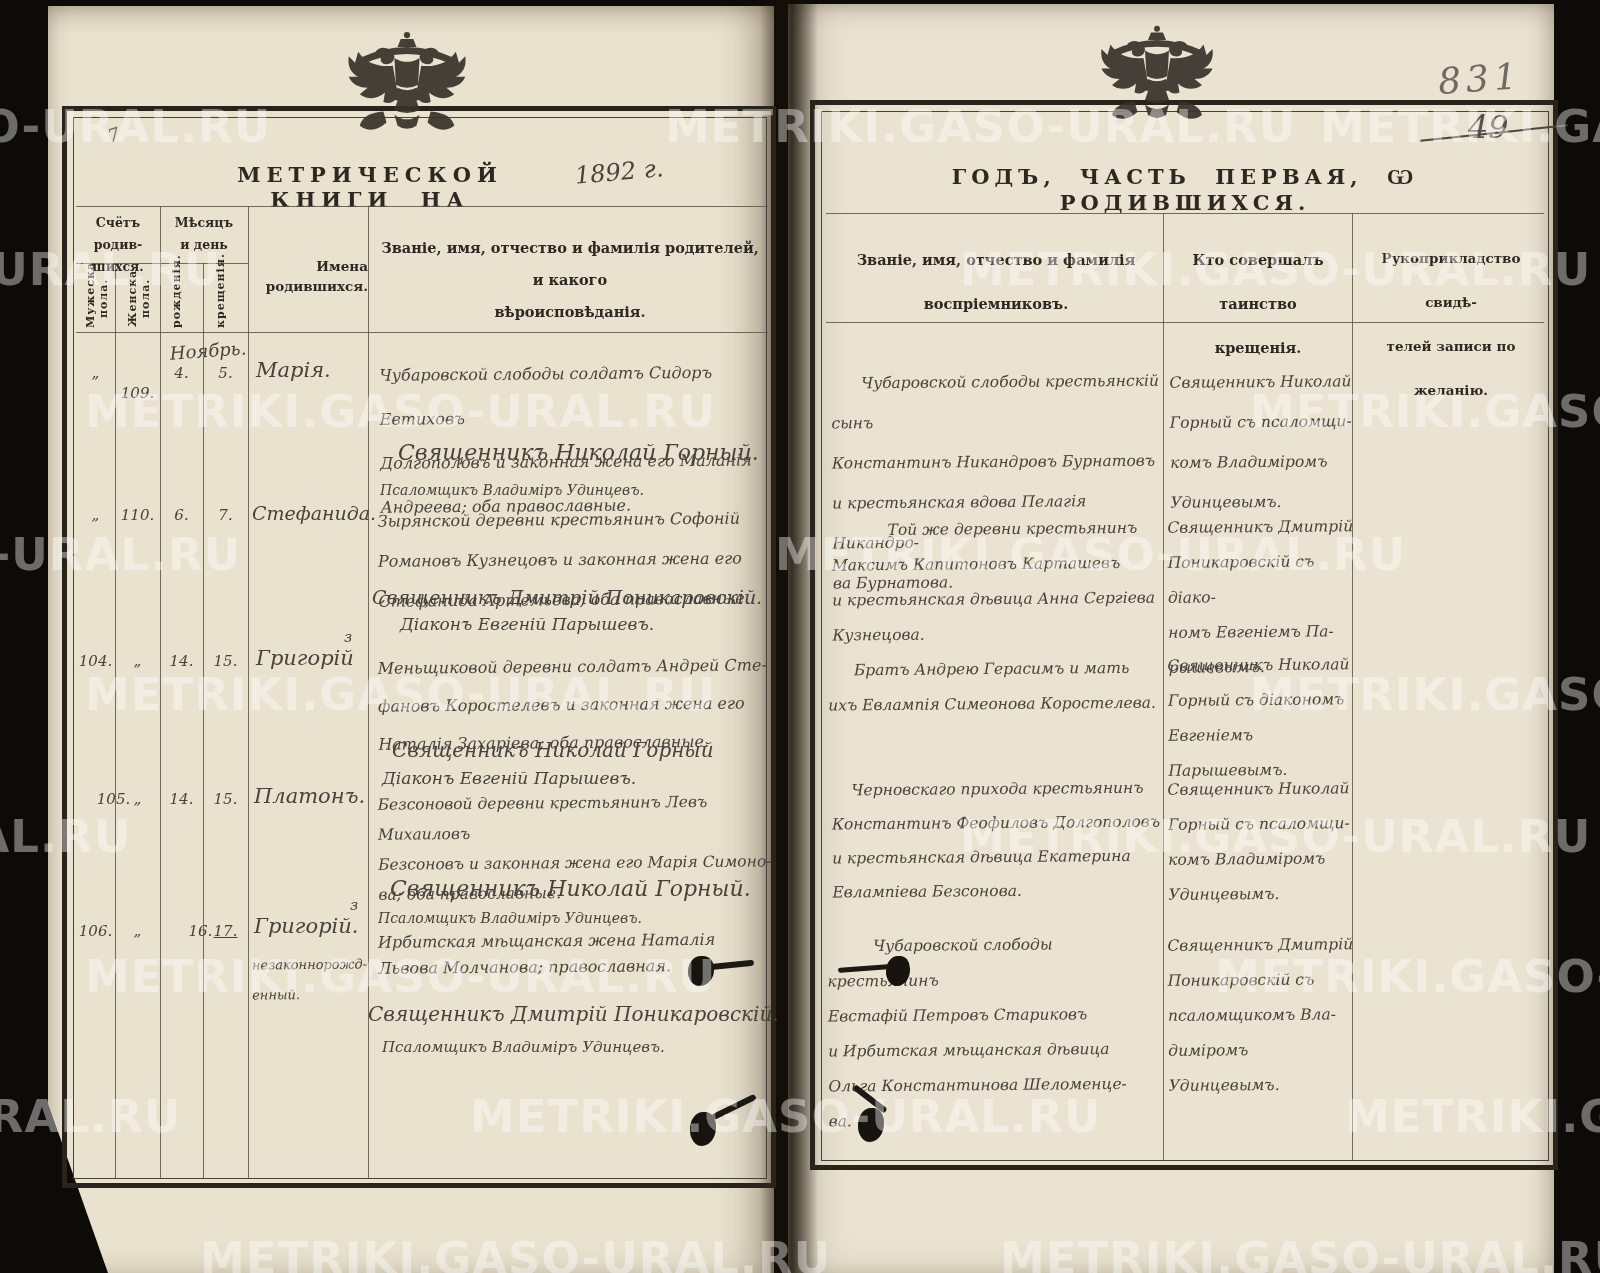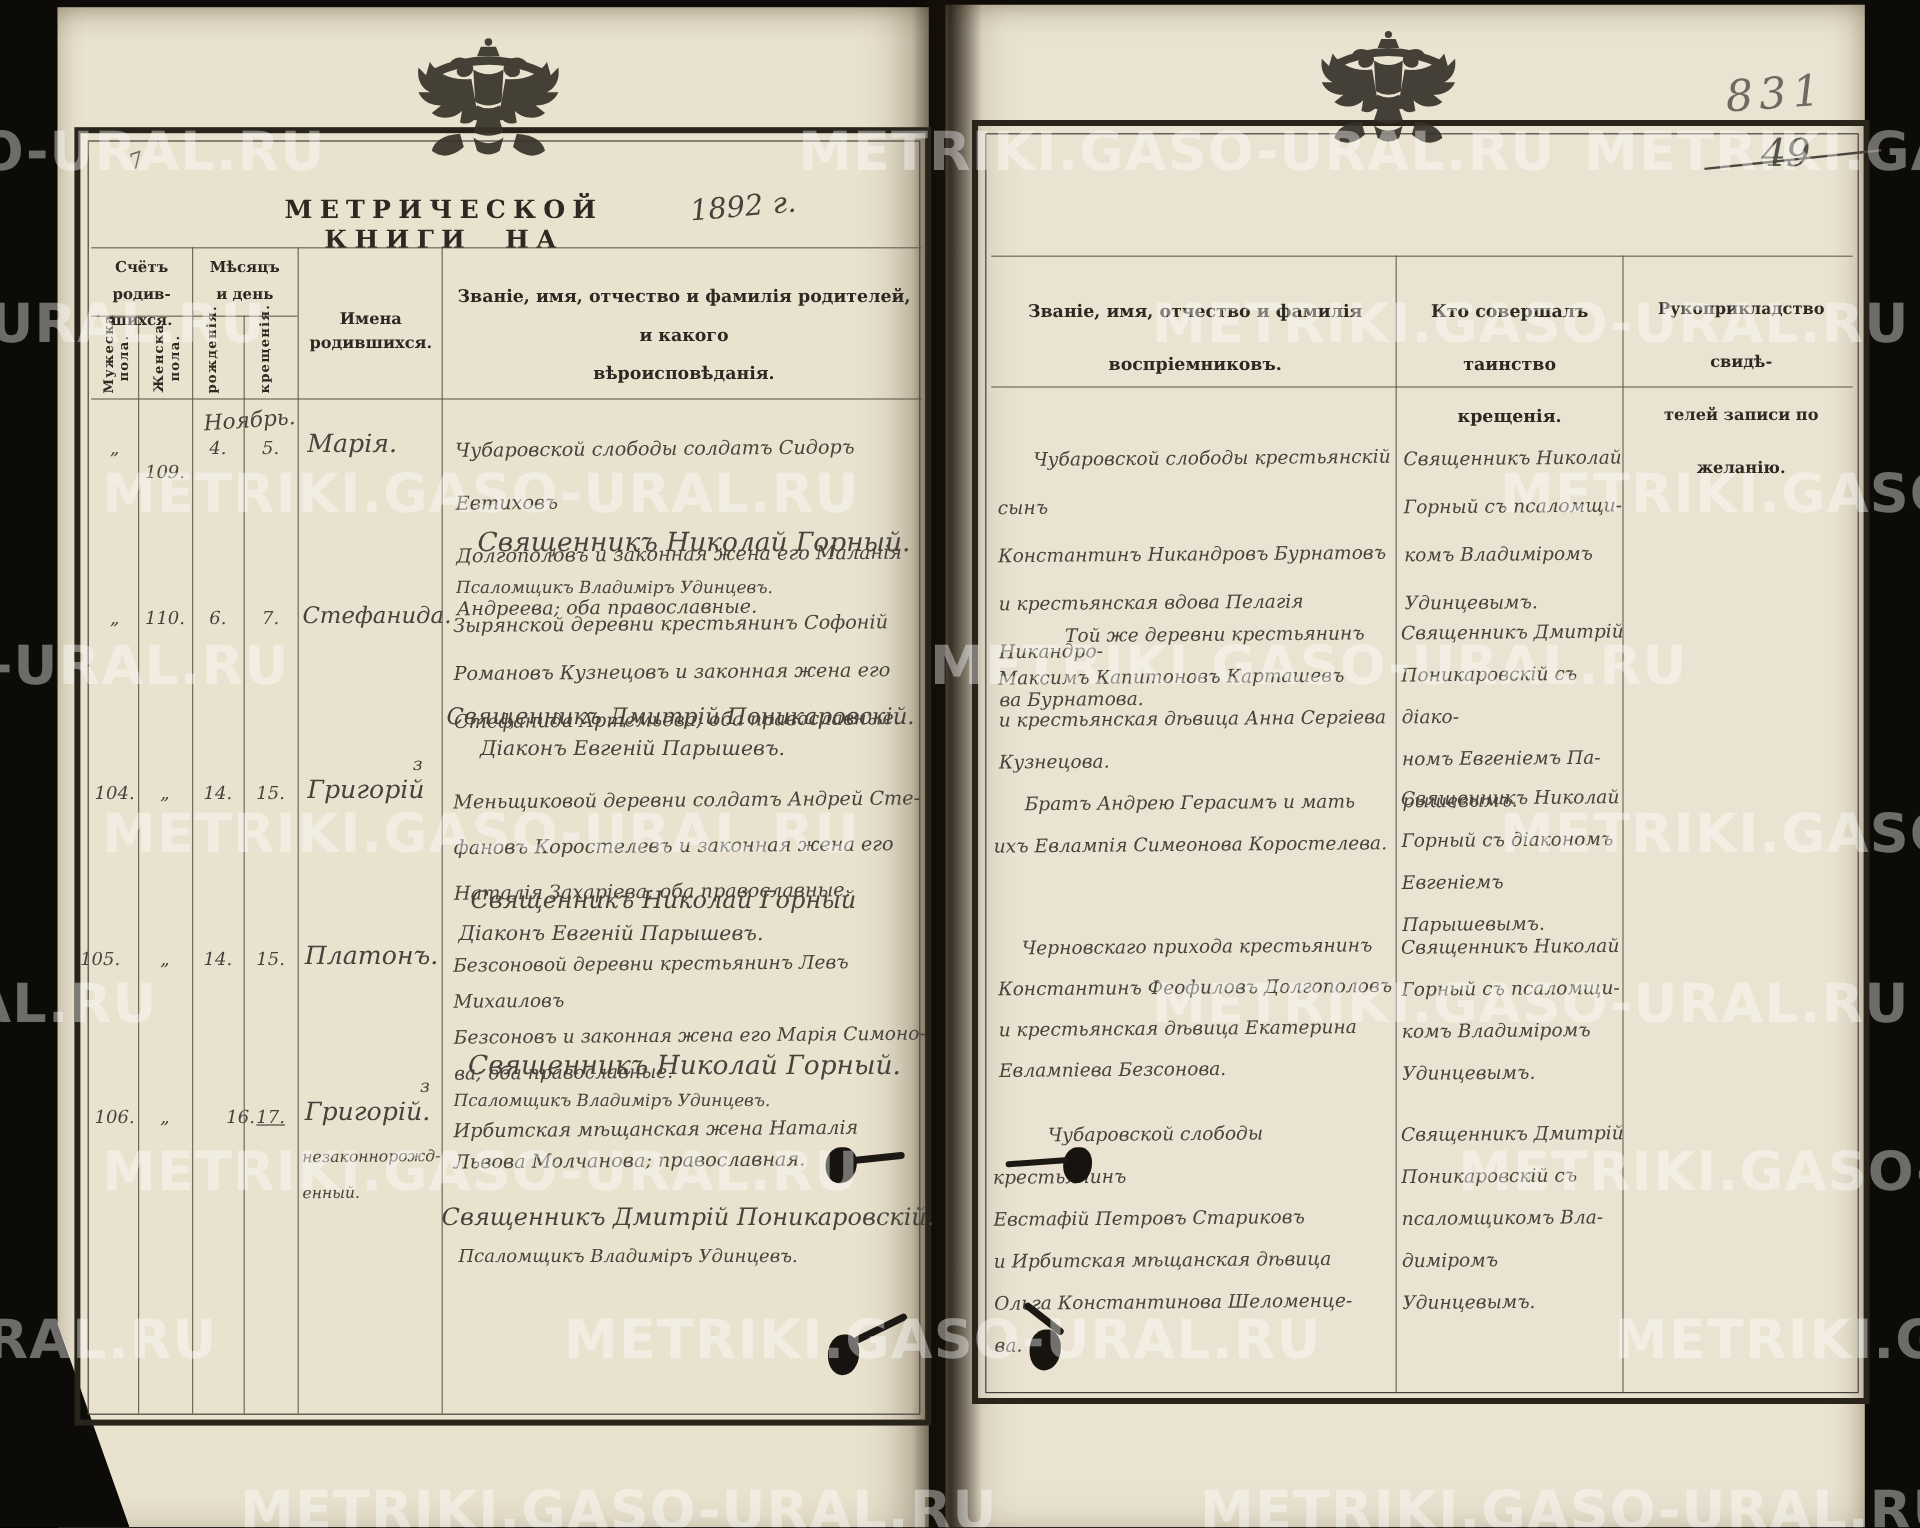--- a/index.html
+++ b/index.html
@@ -80,20 +80,21 @@
       <use href="#eagle"></use>
     </svg>
 
   <span class="pencil" style="left:108px;top:124px;font-size:18px;transform:rotate(-18deg);">7</span>
   <span class="pencil" style="left:1438px;top:58px;font-size:36px;letter-spacing:5px;transform:rotate(-4deg);">831</span>
   <span class="pencil" style="left:1468px;top:108px;font-size:32px;color:#55524c;">49</span>
   <div class="strike" style="left:1420px;top:132px;width:148px;transform:rotate(-6deg);"></div>
 
   <div class="pr title-left" style="left:170px;top:162px;width:400px;text-align:center;">МЕТРИЧЕСКОЙ  КНИГИ  НА</div>
   <span class="hw" style="left:575px;top:158px;font-size:24px;transform:rotate(-5deg);">1892 г.</span>
+  <div class="pr title-right" style="left:865px;top:164px;width:640px;text-align:center;">ГОДЪ,  ЧАСТЬ  ПЕРВАЯ,  Ѡ  РОДИВШИХСЯ.</div>
 
   <div class="hline" style="left:76px;top:206px;width:692px;"></div>
   <div class="hline" style="left:76px;top:263px;width:172px;"></div>
   <div class="hline" style="left:76px;top:332px;width:692px;"></div>
   <div class="vline" style="left:115px;top:263px;height:915px;"></div>
   <div class="vline" style="left:160px;top:206px;height:972px;"></div>
   <div class="vline" style="left:203px;top:263px;height:915px;"></div>
   <div class="vline" style="left:248px;top:206px;height:972px;"></div>
   <div class="vline" style="left:368px;top:206px;height:972px;"></div>
 
@@ -103,21 +104,21 @@
   <div class="vline" style="left:1352px;top:213px;height:948px;"></div>
 
   <div class="pr prc" style="left:76px;top:212px;width:84px;font-size:12.5px;line-height:22px;">Счётъ родив-
 шихся.</div>
   <div class="pr prc" style="left:160px;top:212px;width:88px;font-size:12.5px;line-height:22px;">Мѣсяцъ
 и день</div>
   <div class="vlabel" style="left:84px;top:268px;height:60px;width:26px;">Мужеска пола.</div>
   <div class="vlabel" style="left:126px;top:268px;height:60px;width:26px;">Женска пола.</div>
   <div class="vlabel" style="left:170px;top:268px;height:60px;width:26px;">рожденія.</div>
   <div class="vlabel" style="left:214px;top:268px;height:60px;width:26px;">крещенія.</div>
-  <div class="pr prc" style="left:250px;top:256px;width:118px;font-size:13.5px;line-height:20px;">Имена родившихся.</div>
+  <div class="pr prc" style="left:250px;top:256px;width:118px;font-size:13.5px;line-height:20px;text-align:right;">Имена родившихся.</div>
   <div class="pr prc" style="left:374px;top:232px;width:392px;font-size:14.5px;line-height:32px;font-weight:bold;">Званіе, имя, отчество и фамилія родителей, и какого
 вѣроисповѣданія.</div>
 
   <div class="pr prc" style="left:832px;top:238px;width:328px;font-size:14.5px;line-height:44px;">Званіе, имя, отчество и фамилія
 воспріемниковъ.</div>
   <div class="pr prc" style="left:1167px;top:238px;width:182px;font-size:14.5px;line-height:44px;">Кто совершалъ таинство
 крещенія.</div>
   <div class="pr prc" style="left:1356px;top:236px;width:190px;font-size:13.5px;line-height:44px;">Рукоприкладство свидѣ-
 телей записи по желанію.</div>
 
@@ -171,21 +172,21 @@
 фановъ Коростелевъ и законная жена его
 Наталія Захаріева; оба православные.</div>
   <span class="hw" style="left:392px;top:738px;font-size:20px;">Священникъ Николай Горный</span>
   <span class="hw" style="left:382px;top:768px;font-size:17px;">Діаконъ Евгеній Парышевъ.</span>
   <div class="hw hwl" style="left:828px;top:652px;width:338px;font-size:15.5px;line-height:35px;text-indent:26px;">Братъ Андрею Герасимъ и мать
 ихъ Евлампія Симеонова Коростелева.</div>
   <div class="hw hwl" style="left:1168px;top:648px;width:186px;font-size:15.5px;line-height:35px;">Священникъ Николай
 Горный съ діакономъ
 Евгеніемъ Парышевымъ.</div>
 
-  <span class="hw num" style="left:64px;top:790px;width:39px;">105.</span>
+  <span class="hw num" style="left:94px;top:790px;width:39px;">105.</span>
   <span class="hw num" style="left:115px;top:790px;width:45px;">„</span>
   <span class="hw num" style="left:160px;top:790px;width:43px;">14.</span>
   <span class="hw num" style="left:203px;top:790px;width:45px;">15.</span>
   <span class="hw" style="left:254px;top:784px;font-size:21px;">Платонъ.</span>
   <div class="hw hwl" style="left:378px;top:788px;width:398px;font-size:15.5px;line-height:30px;">Безсоновой деревни крестьянинъ Левъ Михаиловъ
 Безсоновъ и законная жена его Марія Симоно-
 ва; оба православные.</div>
   <span class="hw" style="left:390px;top:876px;font-size:22px;">Священникъ Николай Горный.</span>
   <span class="hw" style="left:378px;top:910px;font-size:14px;">Псаломщикъ Владиміръ Удинцевъ.</span>
   <div class="hw hwl" style="left:832px;top:772px;width:332px;font-size:15.5px;line-height:34px;text-indent:20px;">Черновскаго прихода крестьянинъ

